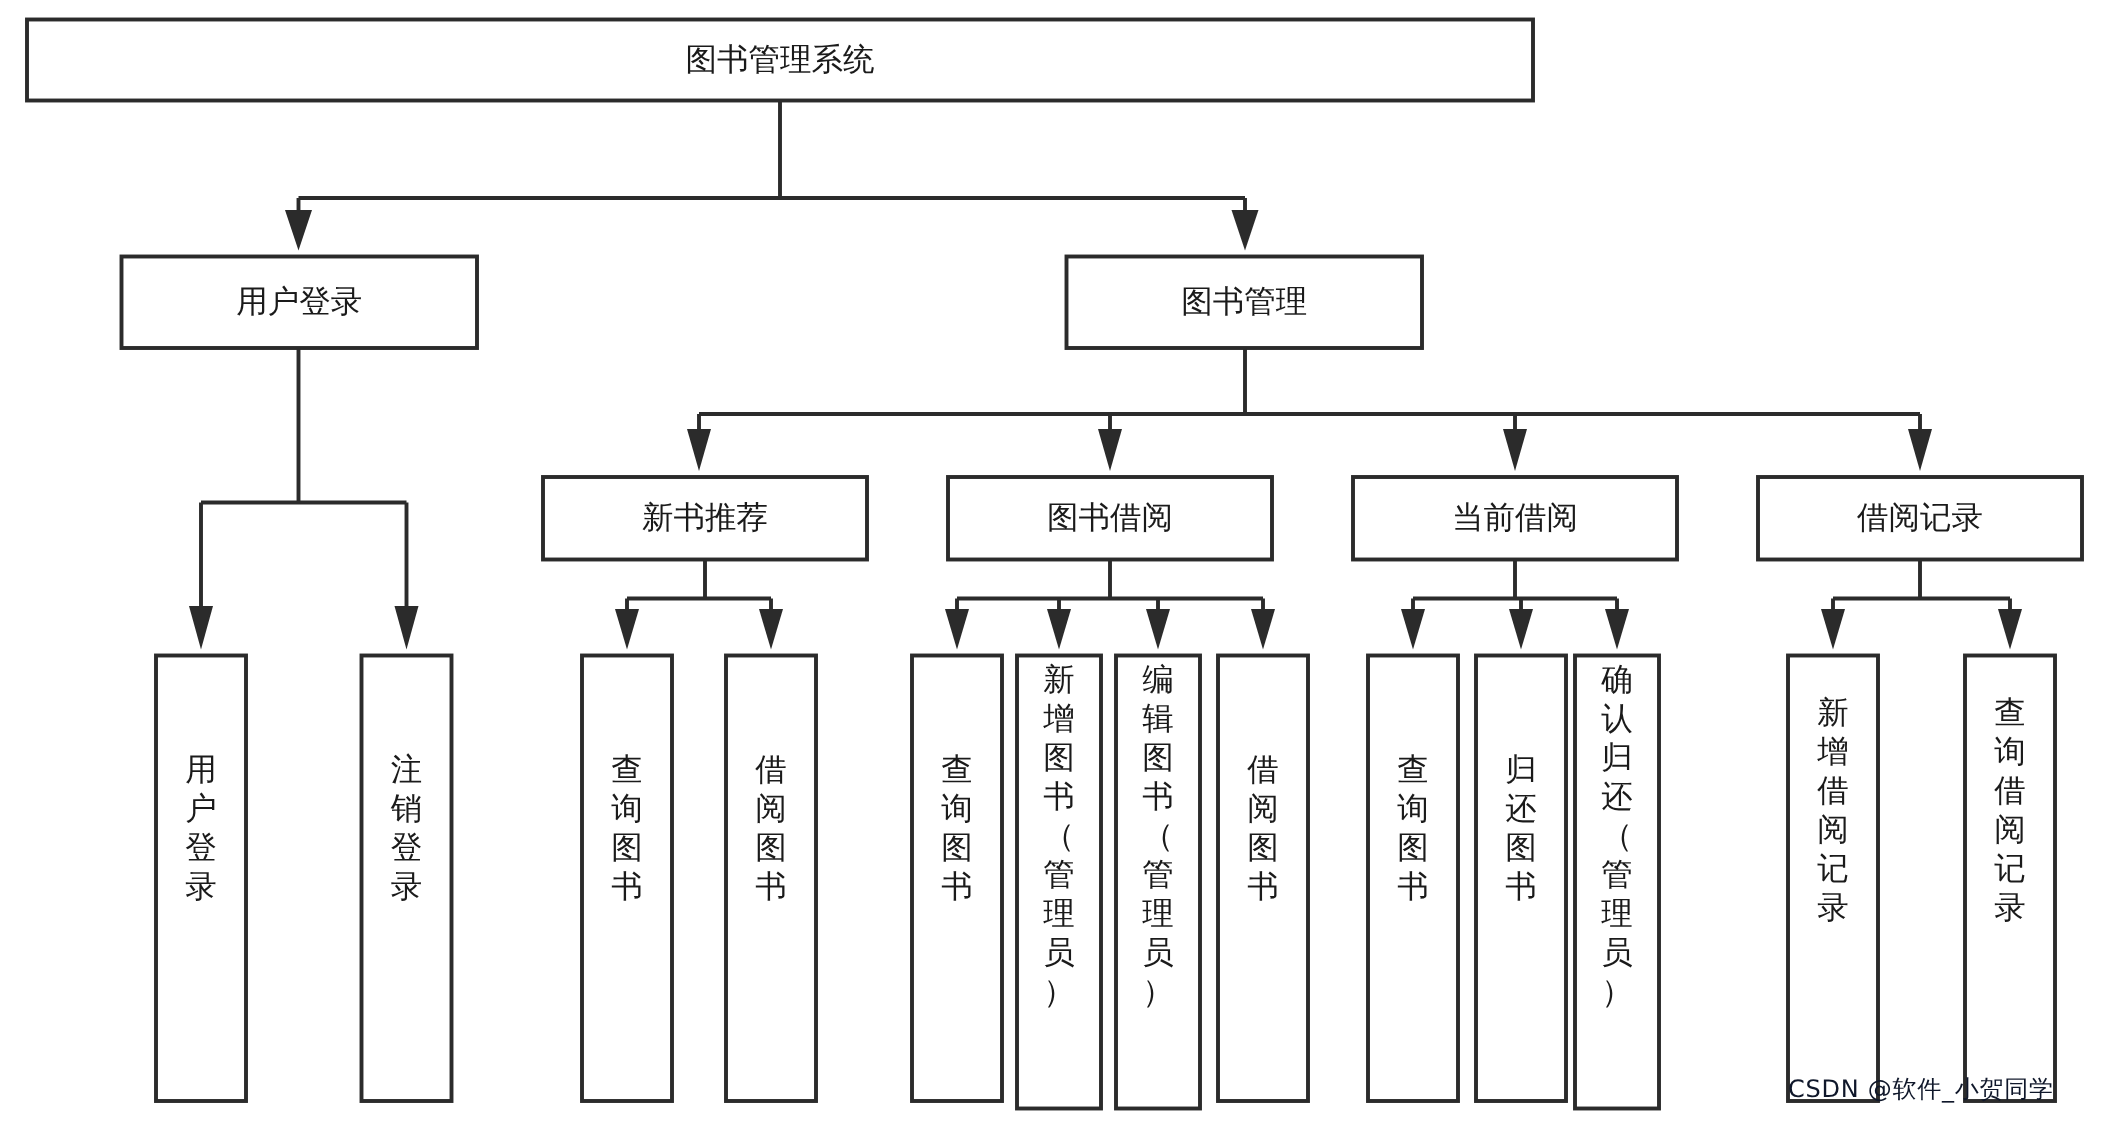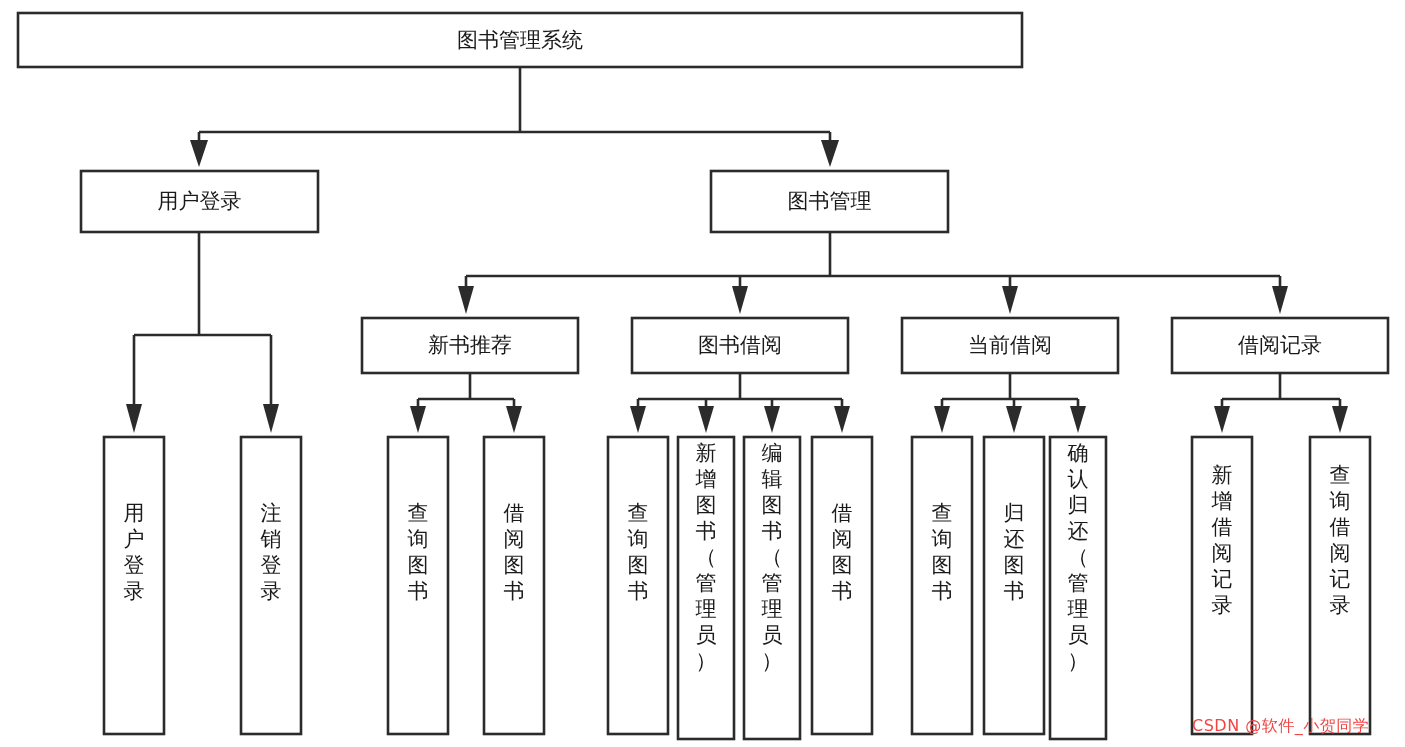--- a/index.html
+++ b/index.html
@@ -53,21 +53,21 @@
   .node-label-vertical {
     font-family: "DejaVu Sans", "Liberation Sans", sans-serif;
     fill: #1a1a1a;
     font-size: 21px;
     text-anchor: middle;
   }
   .watermark {
     position: absolute;
     font-family: "DejaVu Sans", "Liberation Sans", sans-serif;
     font-size: 16px;
-    color: #ef4444;
+    color: #0f172a;
     white-space: nowrap;
     left: 1192px;
     top: 716px;
     letter-spacing: 0.5px;
   }
 </style>
 </head>
 <body>
 
 <div id="diagram-root">

